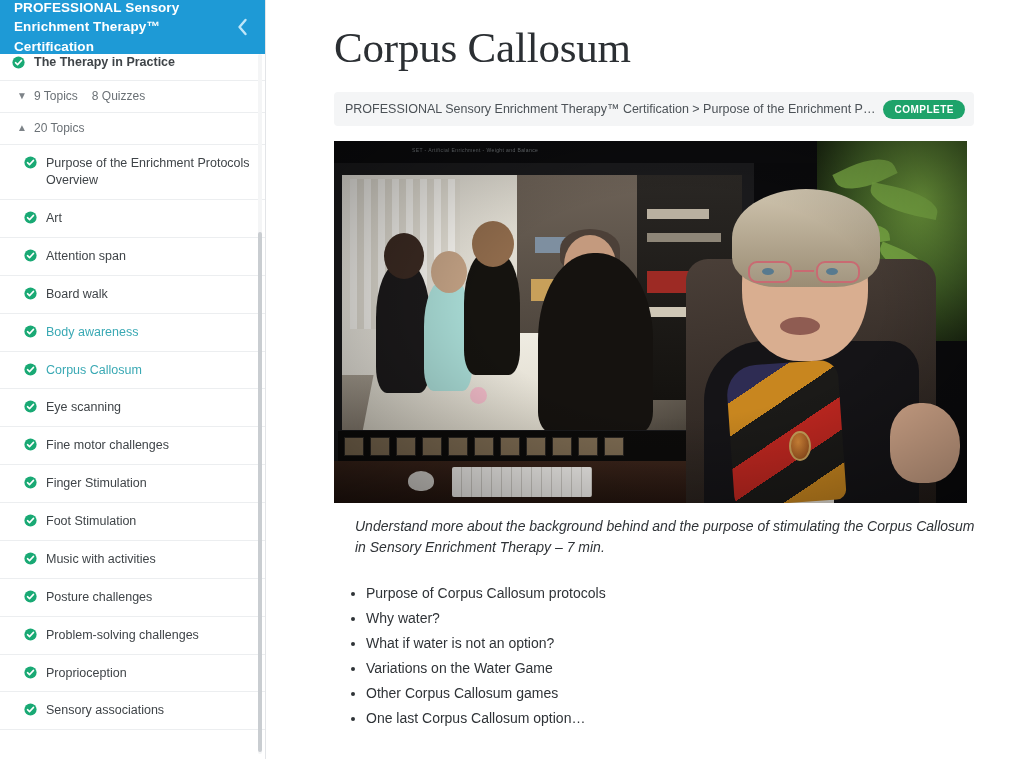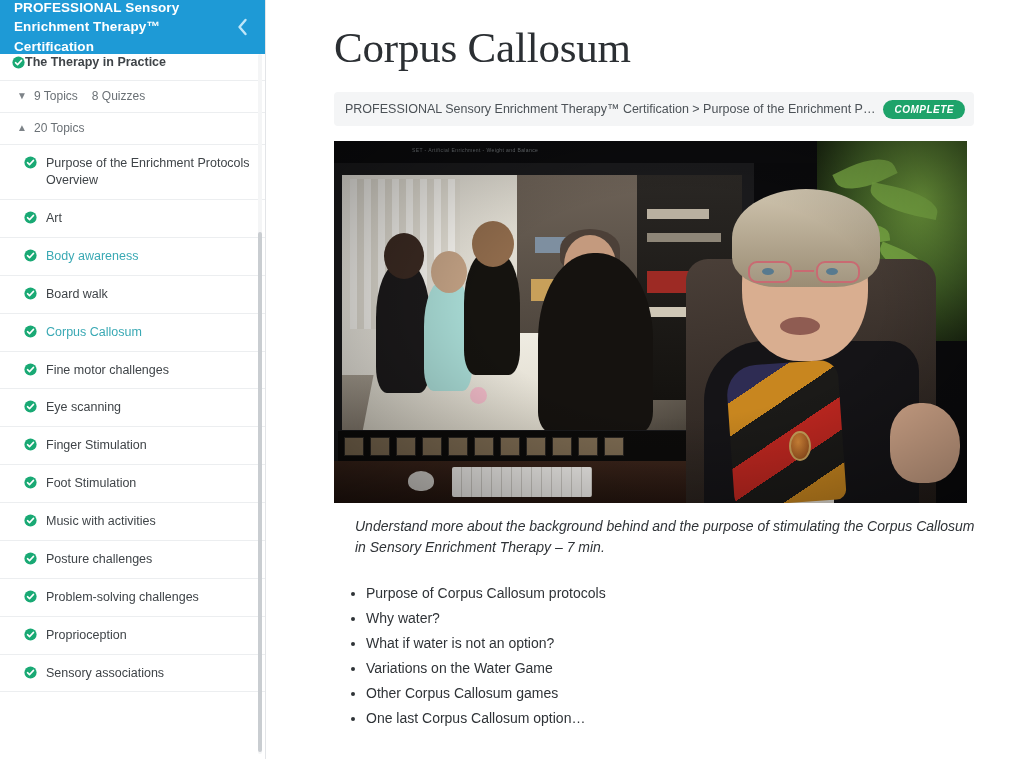--- a/index.html
+++ b/index.html
@@ -45,21 +45,21 @@
   .sb-collapse svg { display: block; }
 
   .sb-scroll {
     position: absolute; top: 0; left: 0;
     width: 266px; height: 759px;
     overflow: hidden;
   }
   .sb-list { padding-top: 44px; }
 
   .sb-lesson {
-    display: flex; align-items: center; 
+    display: flex; align-items: center; gap: 9px;
     padding: 10px 14px 10px 12px;
     border-bottom: 1px solid #eceef0;
     min-height: 34px;
   }
   .sb-lesson-title {
     font-size: 12.5px; font-weight: bold; color: #3aa9b4;
     line-height: 1.3;
   }
   .sb-lesson-title.muted { color: #3f4448; }
 
@@ -140,21 +140,20 @@
     flex: 1 1 auto;
     font-size: 12.5px; color: #4c5257;
     white-space: nowrap; overflow: hidden; text-overflow: ellipsis;
   }
   .status-badge {
     flex: 0 0 auto;
     background: #1ea36a; color: #ffffff;
     font-size: 10px; font-weight: bold; letter-spacing: .5px;
     border-radius: 11px;
     padding: 4px 11px 4px 11px;
-    font-style: italic;
   }
 
   
   .video {
     position: relative;
     width: 633px; height: 362px;
     background: #0a0a0c;
     overflow: hidden;
     margin-bottom: 13px;
   }
@@ -373,54 +372,61 @@
               </svg>
               <span class="label">Purpose of the Enrichment Protocols Overview</span>
             </div>
             <div class="sb-topic">
               <svg class="chk" viewBox="0 0 16 16">
                 <circle cx="8" cy="8" r="7.5" fill="#19a974"></circle>
                 <path d="M4.3 8.2 L6.8 10.6 L11.7 5.4" stroke="#ffffff" stroke-width="1.9" fill="none" stroke-linecap="round" stroke-linejoin="round"></path>
               </svg>
               <span class="label">Art</span>
             </div>
+            <div class="sb-topic">
+              <svg class="chk" viewBox="0 0 16 16">
+                <circle cx="8" cy="8" r="7.5" fill="#19a974"></circle>
+                <path d="M4.3 8.2 L6.8 10.6 L11.7 5.4" stroke="#ffffff" stroke-width="1.9" fill="none" stroke-linecap="round" stroke-linejoin="round"></path>
+              </svg>
+              <span class="label">Attention span</span>
+            </div>
+            <div class="sb-topic">
+              <svg class="chk" viewBox="0 0 16 16">
+                <circle cx="8" cy="8" r="7.5" fill="#19a974"></circle>
+                <path d="M4.3 8.2 L6.8 10.6 L11.7 5.4" stroke="#ffffff" stroke-width="1.9" fill="none" stroke-linecap="round" stroke-linejoin="round"></path>
+              </svg>
+              <span class="label">Board walk</span>
+            </div>
             <div class="sb-topic link">
               <svg class="chk" viewBox="0 0 16 16">
                 <circle cx="8" cy="8" r="7.5" fill="#19a974"></circle>
                 <path d="M4.3 8.2 L6.8 10.6 L11.7 5.4" stroke="#ffffff" stroke-width="1.9" fill="none" stroke-linecap="round" stroke-linejoin="round"></path>
               </svg>
               <span class="label">Body awareness</span>
             </div>
-            <div class="sb-topic">
-              <svg class="chk" viewBox="0 0 16 16">
-                <circle cx="8" cy="8" r="7.5" fill="#19a974"></circle>
-                <path d="M4.3 8.2 L6.8 10.6 L11.7 5.4" stroke="#ffffff" stroke-width="1.9" fill="none" stroke-linecap="round" stroke-linejoin="round"></path>
-              </svg>
-              <span class="label">Board walk</span>
-            </div>
             <div class="sb-topic link">
               <svg class="chk" viewBox="0 0 16 16">
                 <circle cx="8" cy="8" r="7.5" fill="#19a974"></circle>
                 <path d="M4.3 8.2 L6.8 10.6 L11.7 5.4" stroke="#ffffff" stroke-width="1.9" fill="none" stroke-linecap="round" stroke-linejoin="round"></path>
               </svg>
               <span class="label">Corpus Callosum</span>
             </div>
             <div class="sb-topic">
               <svg class="chk" viewBox="0 0 16 16">
                 <circle cx="8" cy="8" r="7.5" fill="#19a974"></circle>
                 <path d="M4.3 8.2 L6.8 10.6 L11.7 5.4" stroke="#ffffff" stroke-width="1.9" fill="none" stroke-linecap="round" stroke-linejoin="round"></path>
               </svg>
+              <span class="label">Eye scanning</span>
+            </div>
+            <div class="sb-topic">
+              <svg class="chk" viewBox="0 0 16 16">
+                <circle cx="8" cy="8" r="7.5" fill="#19a974"></circle>
+                <path d="M4.3 8.2 L6.8 10.6 L11.7 5.4" stroke="#ffffff" stroke-width="1.9" fill="none" stroke-linecap="round" stroke-linejoin="round"></path>
+              </svg>
               <span class="label">Fine motor challenges</span>
-            </div>
-            <div class="sb-topic">
-              <svg class="chk" viewBox="0 0 16 16">
-                <circle cx="8" cy="8" r="7.5" fill="#19a974"></circle>
-                <path d="M4.3 8.2 L6.8 10.6 L11.7 5.4" stroke="#ffffff" stroke-width="1.9" fill="none" stroke-linecap="round" stroke-linejoin="round"></path>
-              </svg>
-              <span class="label">Eye scanning</span>
             </div>
             <div class="sb-topic">
               <svg class="chk" viewBox="0 0 16 16">
                 <circle cx="8" cy="8" r="7.5" fill="#19a974"></circle>
                 <path d="M4.3 8.2 L6.8 10.6 L11.7 5.4" stroke="#ffffff" stroke-width="1.9" fill="none" stroke-linecap="round" stroke-linejoin="round"></path>
               </svg>
               <span class="label">Finger Stimulation</span>
             </div>
             <div class="sb-topic">
               <svg class="chk" viewBox="0 0 16 16">

